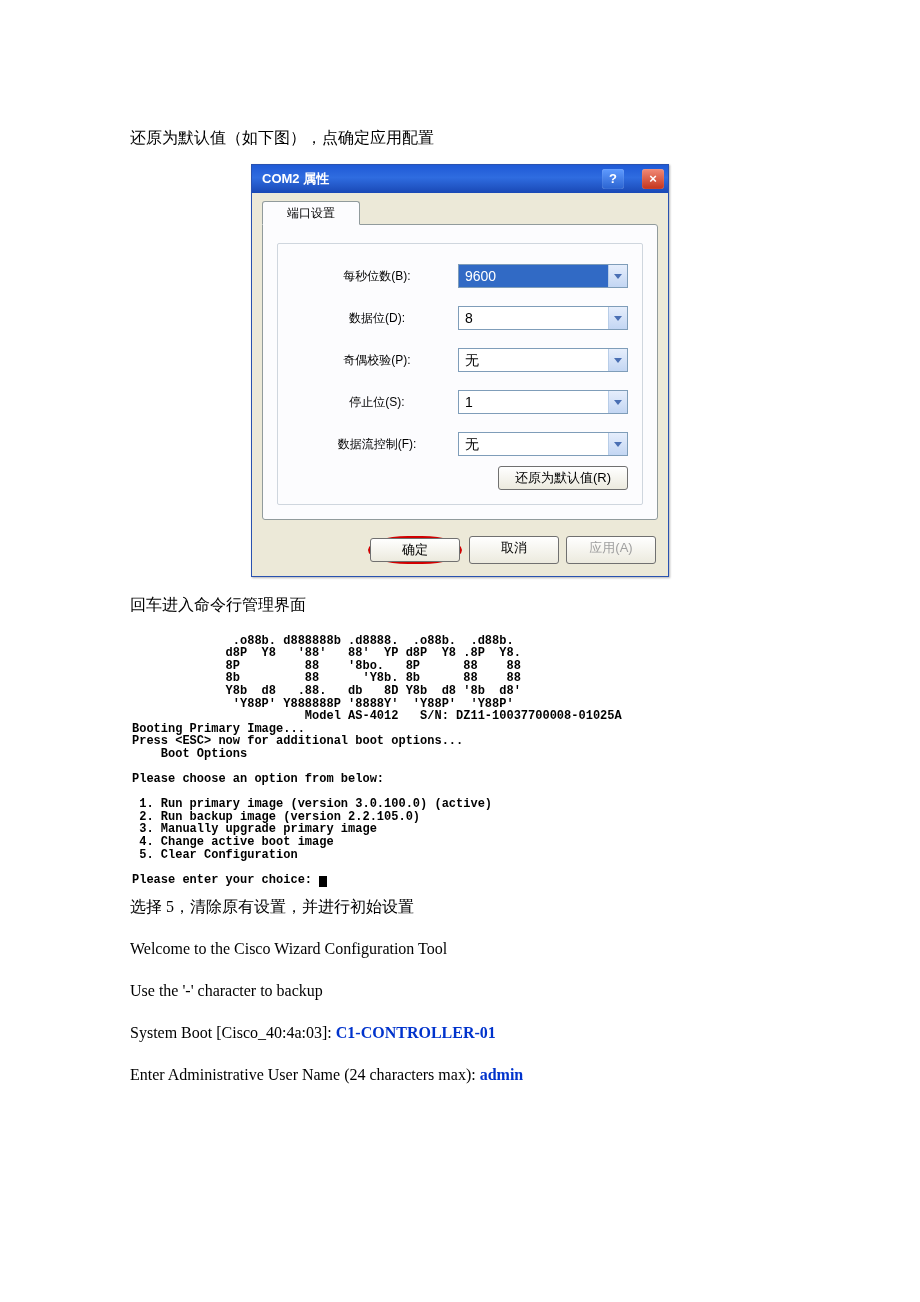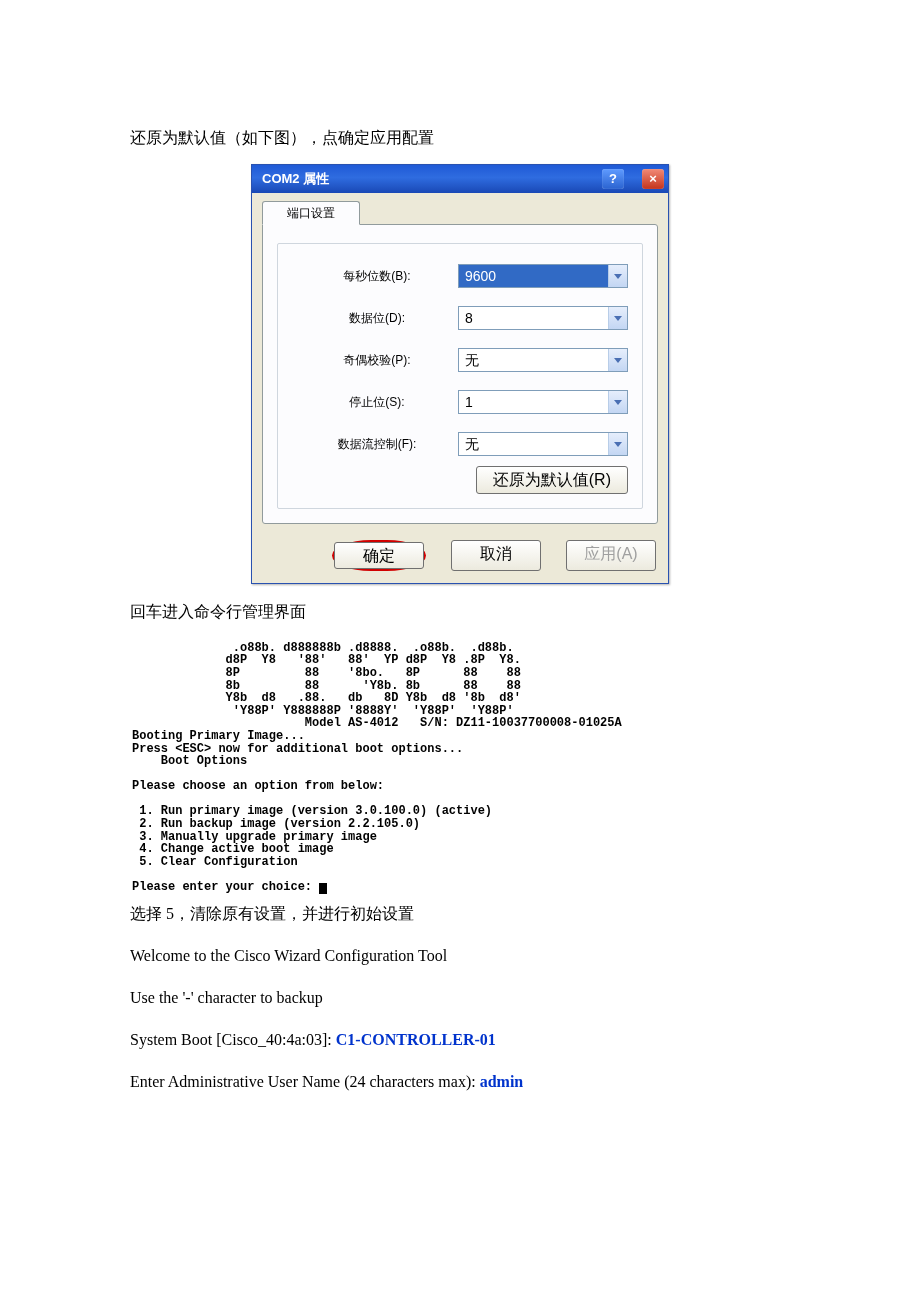--- a/index.html
+++ b/index.html
@@ -131,30 +131,30 @@
   .restore-row {
     display:flex;
     justify-content:flex-end;
     margin-top:10px;
   }
   .xpbtn {
     border:1px solid #707070;
     border-radius:3px;
     background:linear-gradient(#fff,#eceade);
     padding:3px 16px;
-    font-size:16px;
+    font-size:13px;
     color:#000;
     min-width:56px;
     text-align:center;
   }
   .xpbtn.disabled { color:#a0a0a0; }
   .dialog-footer {
     display:flex;
     justify-content:flex-end;
-    gap:25px;
+    gap:7px;
     padding:10px 12px 12px 12px;
   }
   .ok-circle {
     border:2px solid #d10000;
     border-radius:50%/60%;
     padding:0;
     display:inline-flex;
   }
   .ok-circle .xpbtn { margin:0; }
 

